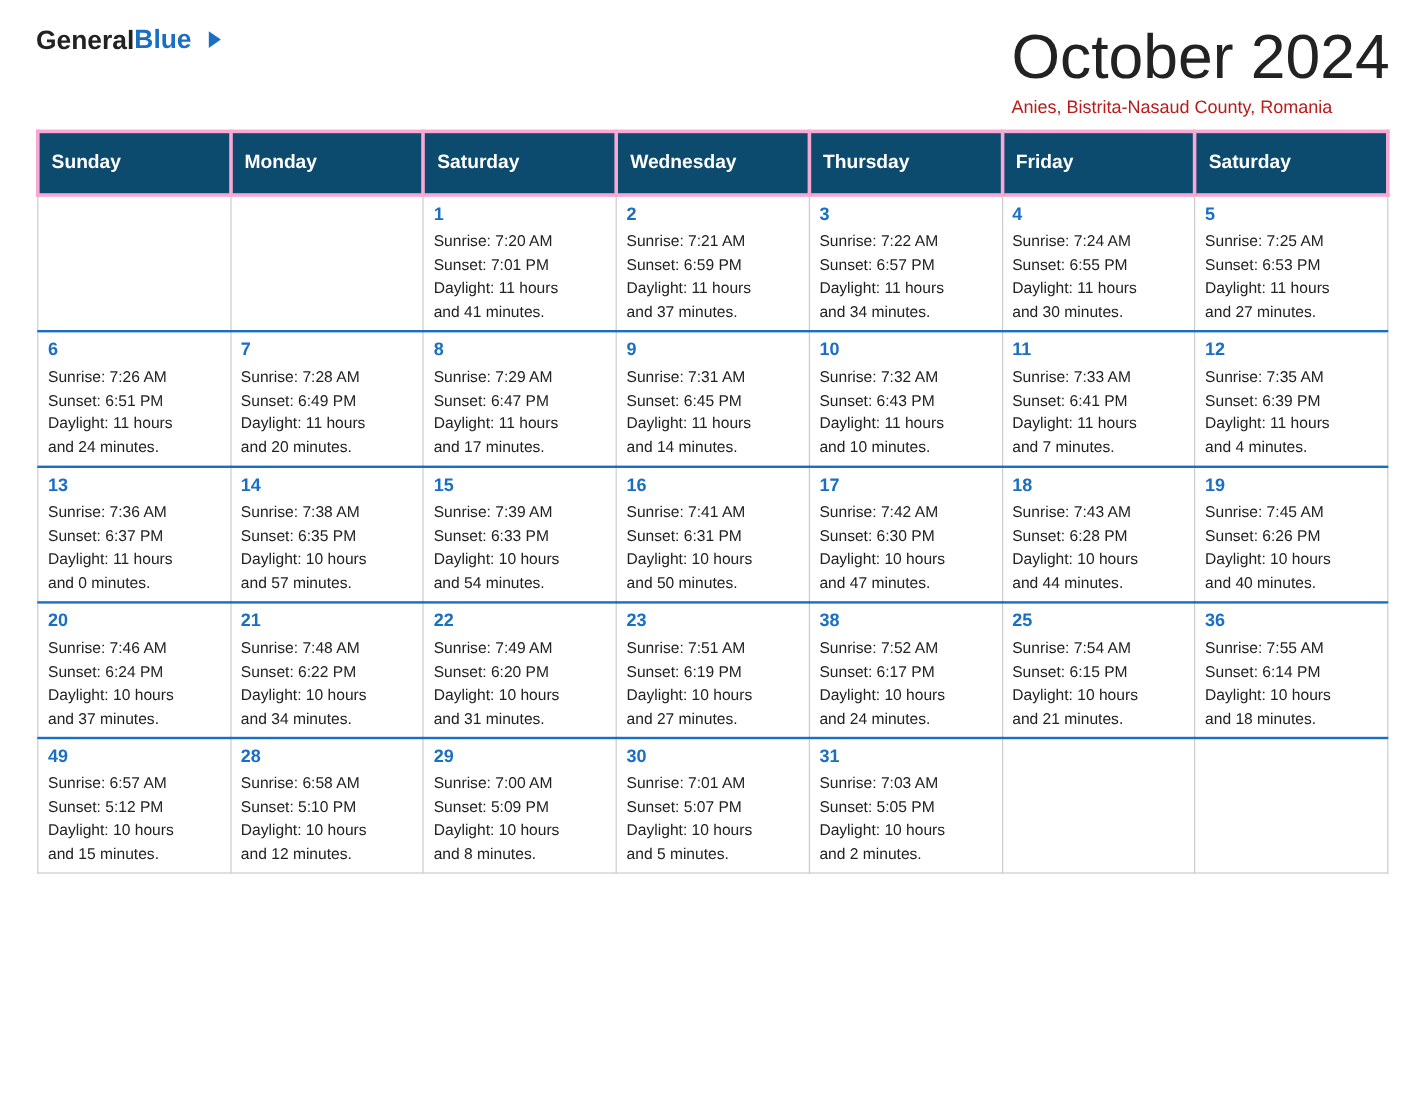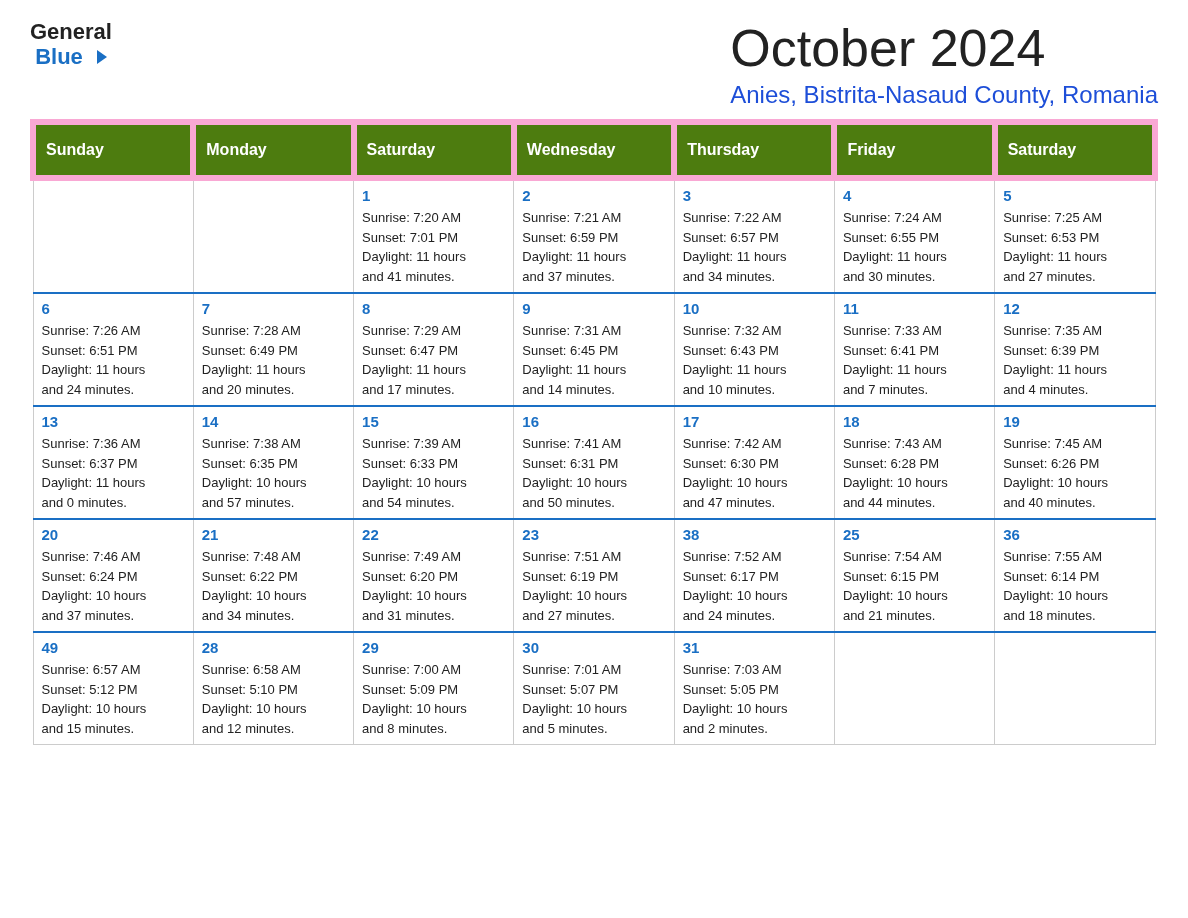--- a/index.html
+++ b/index.html
@@ -12,22 +12,22 @@
       min-height: 918px;
     }
     .header-top {
       display: flex;
       justify-content: space-between;
       align-items: flex-start;
       margin-bottom: 6px;
     }
     .logo {
       display: flex;
-      flex-direction: column;
-      align-items: center;
+      flex-direction: row;
+      align-items: flex-end;
     }
     .logo-general {
       font-size: 22px;
       font-weight: bold;
       color: #222;
       line-height: 1.1;
     }
     .logo-blue {
       font-size: 22px;
       font-weight: bold;
@@ -48,37 +48,37 @@
     .title-block {
       text-align: left;
     }
     .month-title {
       font-size: 52px;
       font-weight: normal;
       color: #222;
       line-height: 1.1;
     }
     .location-title {
-      font-size: 24px;
-      color: #1d4ed8;
+      font-size: 15px;
+      color: #b91c1c;
       margin-top: 4px;
     }
     .calendar-table {
       width: 100%;
       border-collapse: collapse;
       margin-top: 10px;
       table-layout: fixed;
     }
     .calendar-table thead tr th {
-      background-color: #4d7c0f;
+      background-color: #0c4a6e;
       color: #fff;
       font-size: 16px;
       font-weight: bold;
       padding: 16px 10px;
-      border: 6px solid #f9a8d4;
+      border: 3px solid #f9a8d4;
       text-align: left;
     }
     .calendar-table tbody tr td {
       border: 1px solid #ccc;
       vertical-align: top;
       padding: 6px 8px;
       font-size: 13px;
       color: #222;
       height: 110px;
     }

